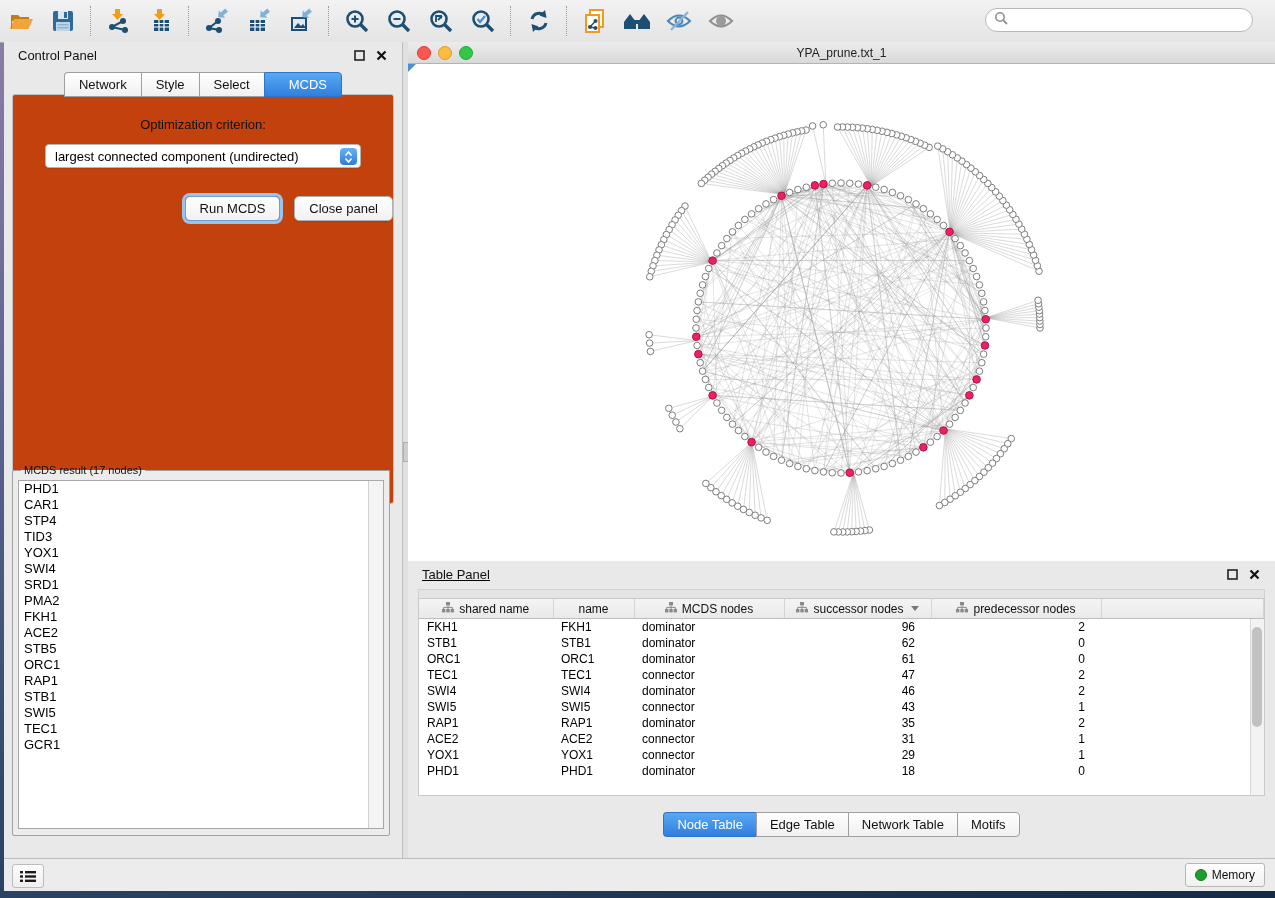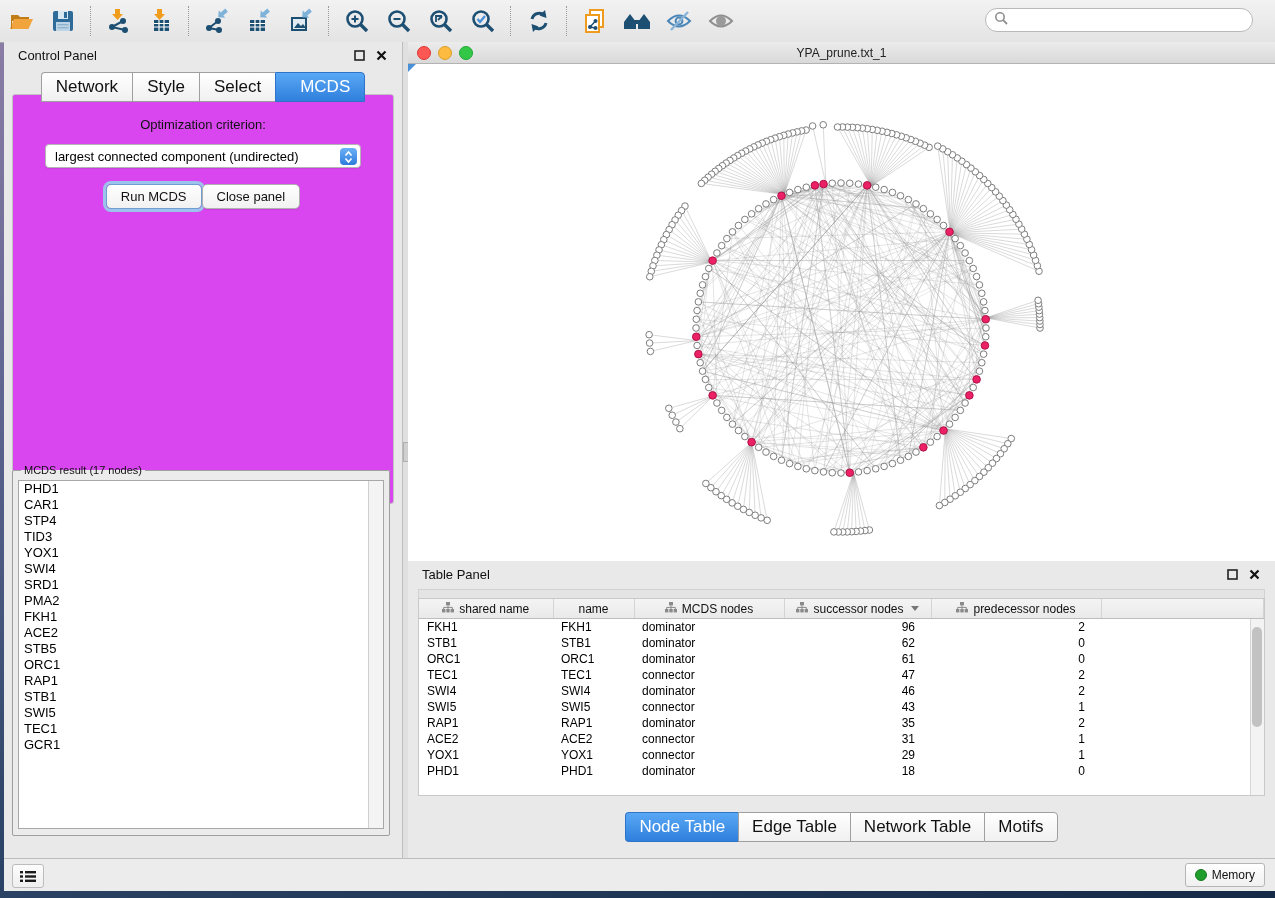--- a/index.html
+++ b/index.html
@@ -15,34 +15,34 @@
   #quick-search{position:absolute;right:22px;top:8px;width:268px;height:24px;background:#fff;
     border:1px solid #b9b9b9;border-radius:13px;display:flex;align-items:center;padding-left:8px;box-sizing:border-box;}
   
   #app-body{position:absolute;left:4px;top:42px;width:1271px;height:816px;background:#e9e9e9;}
   
   #control-panel{position:absolute;left:0;top:0;width:398px;height:816px;background:#e9e9e9;}
   .panel-titlebar{height:26px;display:flex;align-items:center;padding:0 14px;}
   .panel-title{font-size:13px;color:#111;flex:1;}
   .panel-btn{width:14px;height:14px;margin-left:8px;display:flex;align-items:center;justify-content:center;}
   .cp-tabs{position:absolute;left:0;top:30px;width:100%;display:flex;justify-content:center;z-index:3;}
-  .tab{font-size:17px;padding:4px 14px;background:linear-gradient(#ffffff,#f0f0f0);border:1px solid #9f9f9f;
+  .tab{font-size:13px;padding:4px 14px;background:linear-gradient(#ffffff,#f0f0f0);border:1px solid #9f9f9f;
     border-right:none;color:#111;}
   .tab:first-child{border-radius:4px 0 0 0;}
   .tab:last-child{border-right:1px solid #9f9f9f;border-radius:0 4px 0 0;}
   .tab.sel{background:linear-gradient(#59a8f5,#2f7fdd);color:#fff;border-color:#2f74c9;padding-left:24px;}
-  #cp-content{position:absolute;left:8px;top:52px;width:380px;height:408px;background:#d946ef;
+  #cp-content{position:absolute;left:8px;top:52px;width:380px;height:408px;background:#c2410c;
     border:1px solid #c2c2c2;border-radius:3px;}
   #opt-label{margin-top:22px;text-align:center;font-size:13px;color:#111;}
   #criterion-select{position:relative;margin:12px auto 0 auto;width:316px;height:24px;background:#fff;
     border:1px solid #b5b5b5;border-radius:4px;font-size:13px;display:flex;align-items:center;
     padding-left:9px;box-sizing:border-box;box-shadow:0 1px 1px rgba(0,0,0,.08);}
   #criterion-stepper{position:absolute;right:3px;top:3px;width:17px;height:17px;border-radius:4px;
     background:linear-gradient(#6cb1f7,#2d7bdc);display:flex;flex-direction:column;align-items:center;justify-content:center;}
-  .btn-row{display:flex;justify-content:center;margin-top:16px;}
+  .btn-row{display:flex;justify-content:flex-end;gap:14px;margin-top:28px;}
   .aqua-btn{font-size:13px;color:#111;background:linear-gradient(#ffffff,#f1f1f1);border:1px solid #b0b0b0;
     border-radius:5px;padding:4px 14px;box-shadow:0 1px 1px rgba(0,0,0,.08);}
   .aqua-btn.focus{box-shadow:0 0 0 3px #9cc3ec;border-color:#6f9fd0;}
   #mcds-fieldset{position:absolute;left:8px;top:422px;width:376px;height:370px;border:1px solid #9f9f9f;
     background:#ececec;margin:0;padding:0;border-radius:2px;}
   #mcds-fieldset legend{font-size:11px;margin-left:8px;padding:0 3px;color:#111;}
   #mcds-listbox{position:absolute;left:5px;top:4px;right:5px;bottom:6px;background:#fff;border:1px solid #a8a8a8;overflow:hidden;}
   #mcds-scroll{position:absolute;right:0;top:0;bottom:0;width:14px;background:#f4f4f4;border-left:1px solid #d0d0d0;}
   .mcds-item{font-size:13px;line-height:16px;padding-left:5px;color:#000;}
   
@@ -54,21 +54,21 @@
   #network-titlebar{position:relative;height:21px;background:linear-gradient(#ececec,#d9d9d9);
     border-bottom:1px solid #b3b3b3;display:flex;align-items:center;}
   .traffic{width:12px;height:12px;border-radius:50%;margin-left:7px;}
   .t-red{background:#fc5753;border:1px solid #df3734;margin-left:9px;}
   .t-yellow{background:#fdbc40;border:1px solid #de9b27;}
   .t-green{background:#33c748;border:1px solid #1ea733;}
   #network-title{position:absolute;left:0;right:0;text-align:center;font-size:12px;color:#222;}
   #net-corner{position:absolute;left:0;top:0;width:0;height:0;border-top:8px solid #4a90d9;border-right:8px solid transparent;}
   #network-canvas{position:relative;width:867px;height:498px;background:#fff;}
   
-  #table-panel{position:absolute;left:404px;top:519px;width:867px;height:297px;background:#e9e9e9;}
+  #table-panel{position:absolute;left:404px;top:519px;width:867px;height:297px;background:#e9e9e9;text-decoration:underline;}
   #tp-toolbar{margin:2px 10px 0 10px;height:42px;background:#e4e4e4;border:1px solid #d2d2d2;
     display:flex;align-items:center;padding-left:10px;}
   .tpt-icon{width:28px;height:26px;display:flex;align-items:center;justify-content:center;margin-right:9px;}
   #fx-label{font-family:"Liberation Serif",serif;font-style:italic;font-size:17px;color:#9a9a9a;}
   #node-table-wrap{position:absolute;left:10px;top:37px;right:10px;height:196px;background:#fff;border:1px solid #c9c9c9;overflow:hidden;}
   table{border-collapse:collapse;table-layout:fixed;width:100%;}
   th{font-size:12px;font-weight:normal;color:#111;background:linear-gradient(#f4f4f4,#e9e9e9);
     border-right:1px solid #d4d4d4;border-bottom:1px solid #bdbdbd;height:19px;padding:0;}
   th .th-inner{display:flex;align-items:center;justify-content:center;gap:5px;}
   td{font-size:12px;color:#000;height:16px;padding:0 8px;white-space:nowrap;overflow:hidden;}

